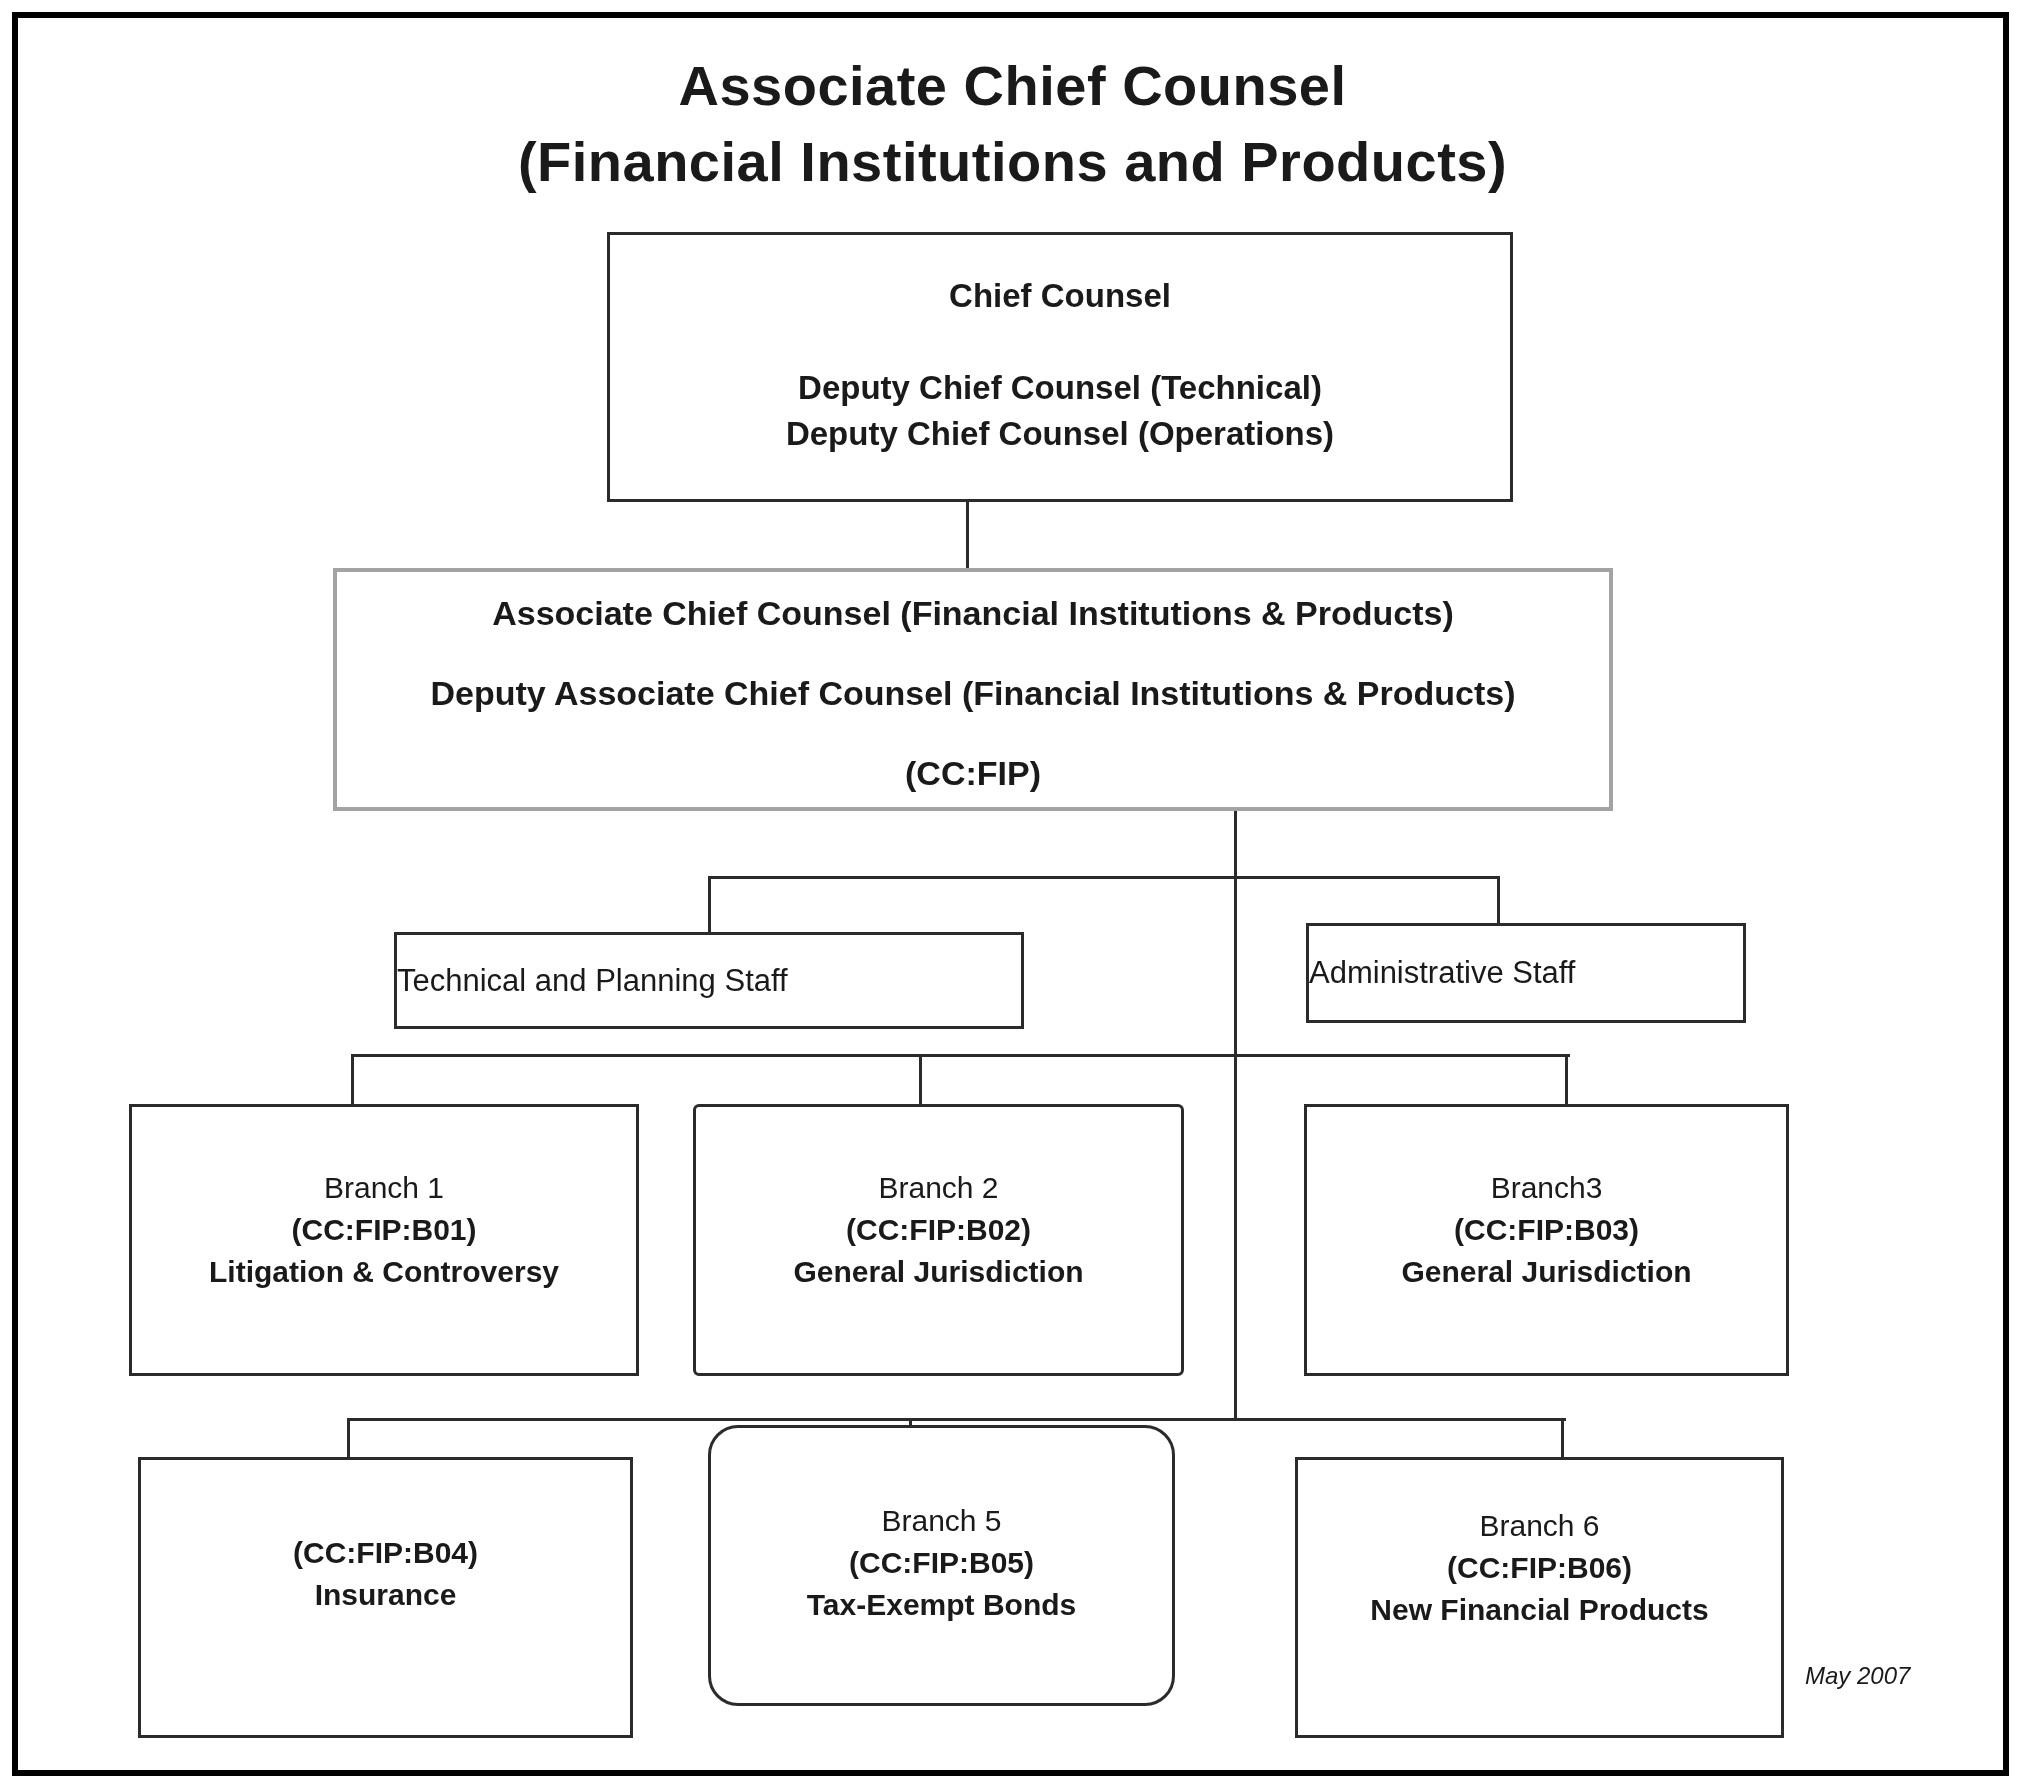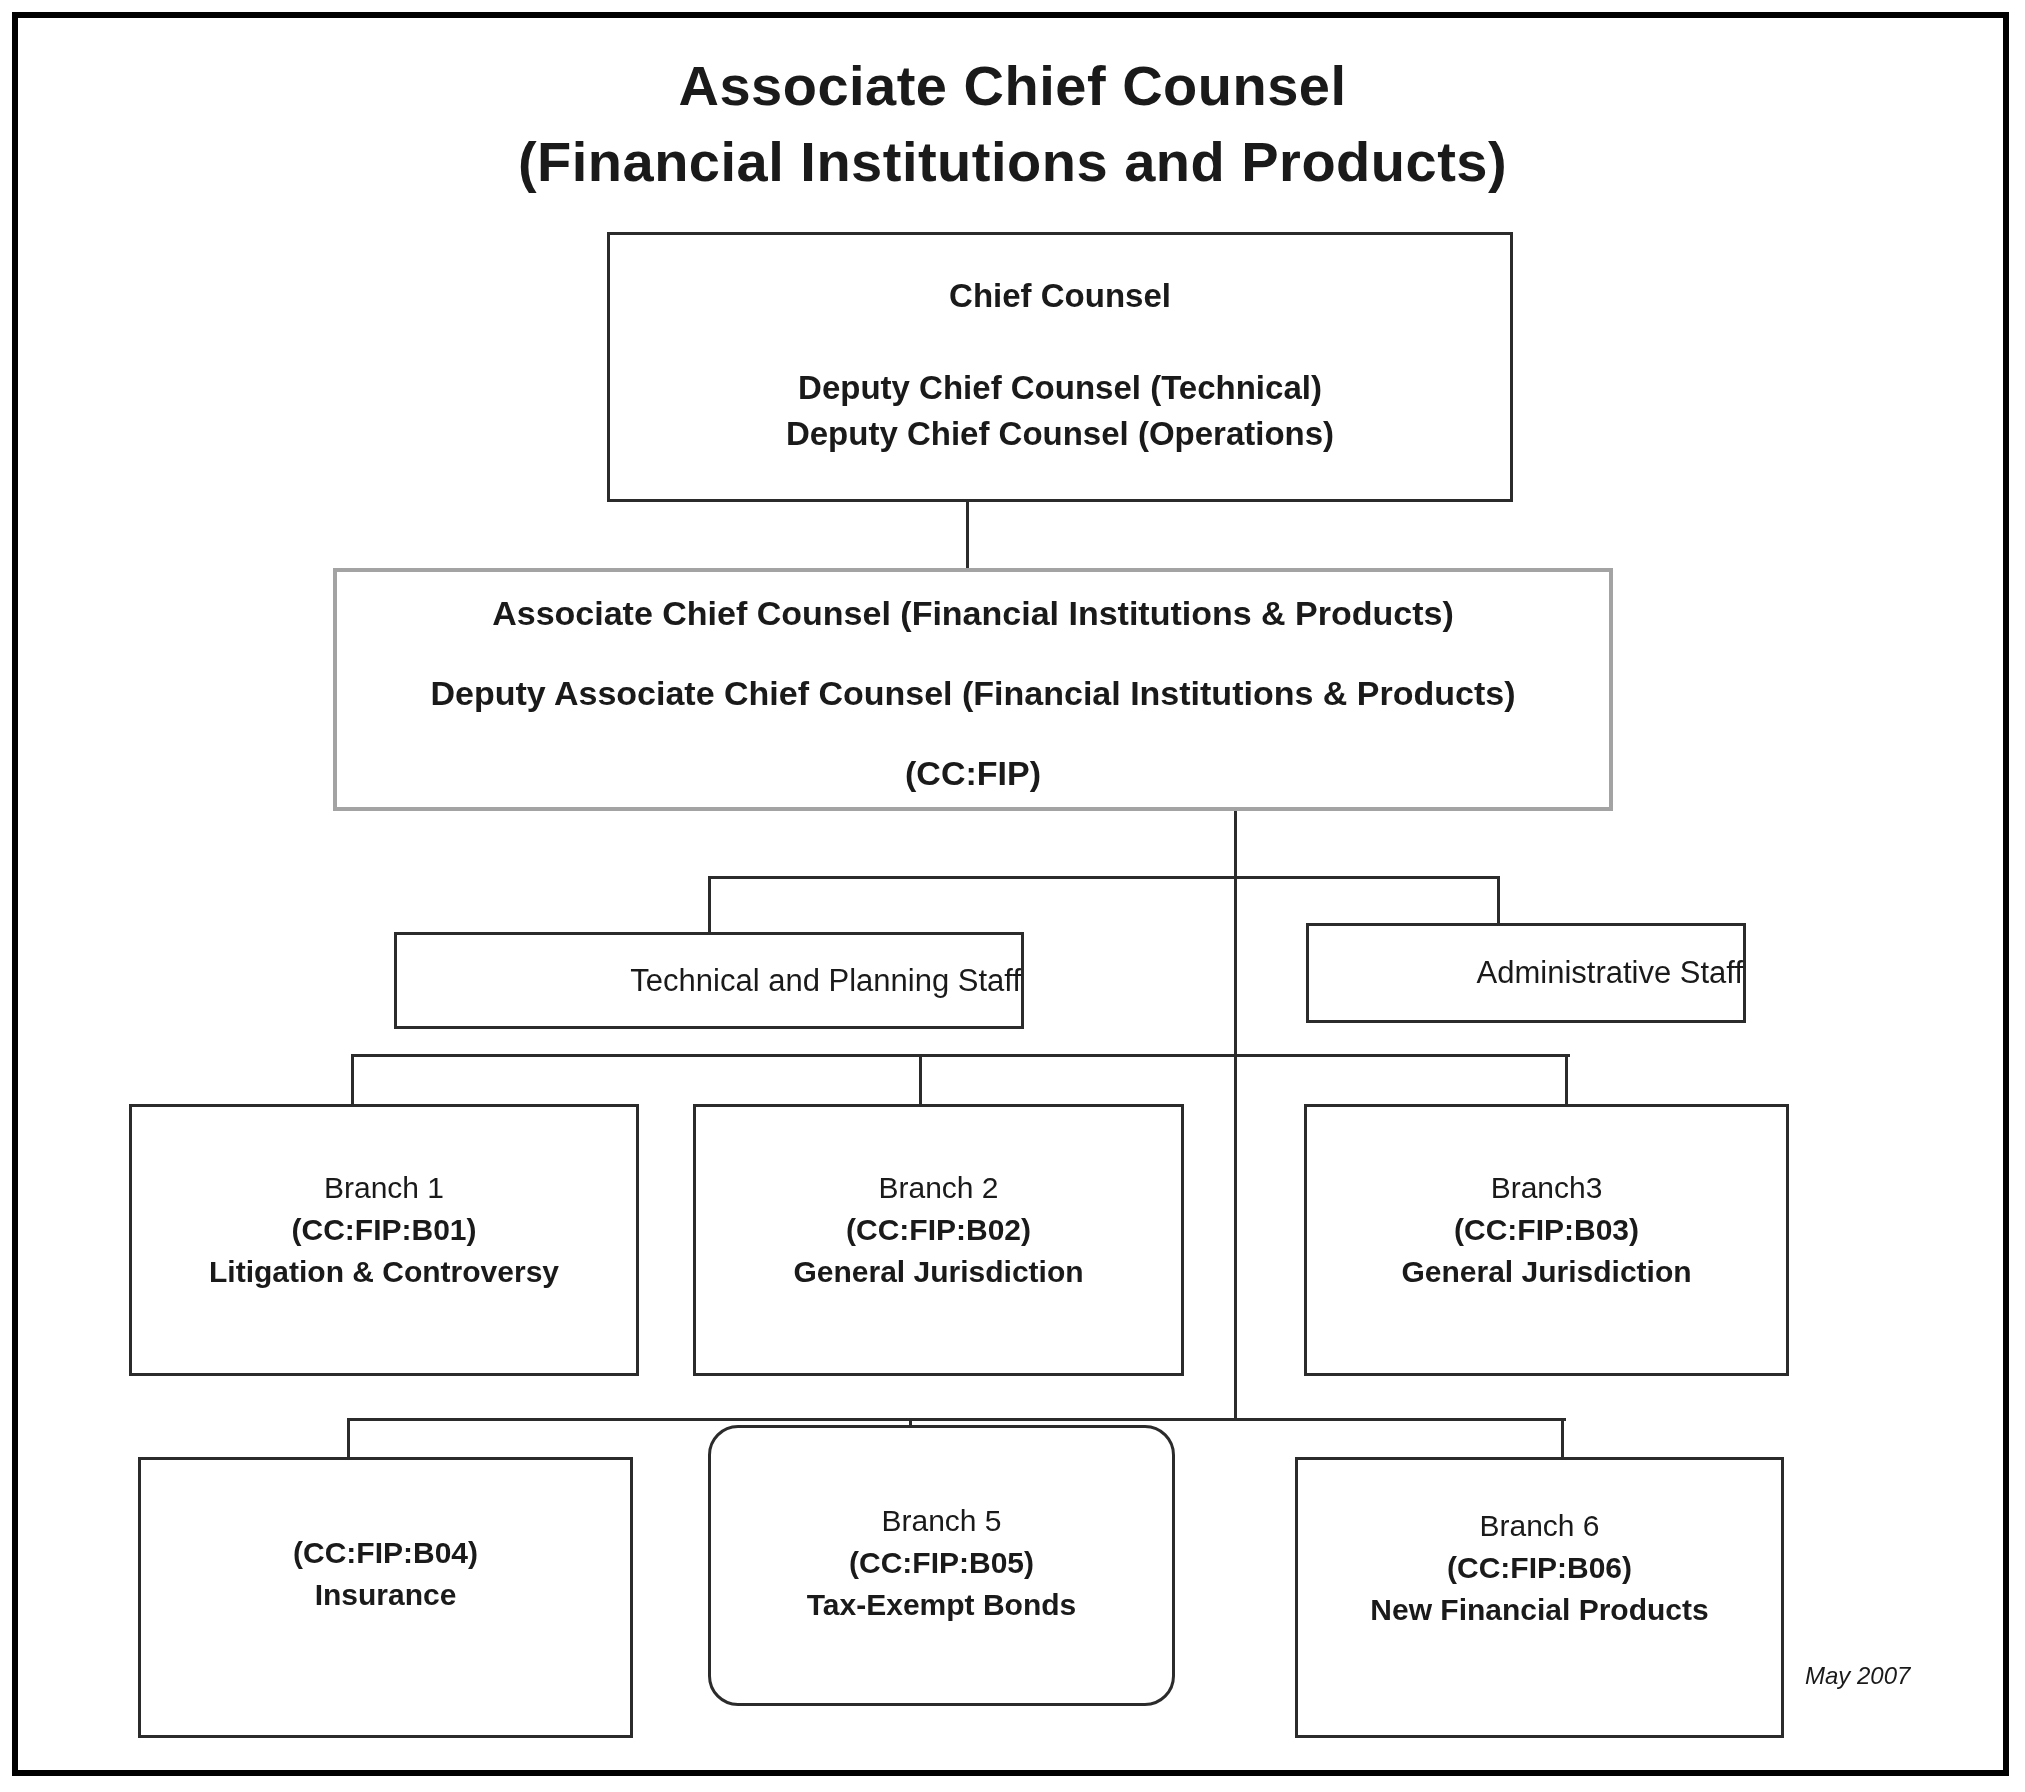--- a/index.html
+++ b/index.html
@@ -57,34 +57,34 @@
     font-size: 34px;
     font-weight: bold;
     line-height: 42px;
     padding-top: 20px;
   }
   .assoc-box .l2 { margin-top: 38px; }
   .assoc-box .l3 { margin-top: 38px; }
   .staff-box {
     display: flex;
     align-items: center;
-    justify-content: flex-end;
+    justify-content: flex-start;
     font-size: 31px;
   }
   .tech-box  { left: 394px;  top: 932px; width: 630px; height: 97px; }
   .admin-box { left: 1266px; top: 923px; width: 440px; height: 100px; margin-left: 40px; }
   .branch-box {
     font-size: 30px;
     line-height: 42px;
   }
   .branch-box .b-name { font-weight: normal; }
   .branch-box .b-code { font-weight: bold; }
   .branch-box .b-func { font-weight: bold; }
   .b1 { left: 129px;  top: 1104px; width: 510px; height: 272px; padding-top: 60px; }
-  .b2 { left: 693px;  top: 1104px; width: 491px; height: 272px; padding-top: 60px; }
+  .b2 { left: 693px;  top: 1104px; width: 491px; height: 272px; padding-top: 60px; border-radius: 6px; }
   .b3 { left: 1304px; top: 1104px; width: 485px; height: 272px; padding-top: 60px; }
   .b4 { left: 138px;  top: 1457px; width: 495px; height: 281px; padding-top: 72px; }
   .b5 { left: 708px;  top: 1425px; width: 467px; height: 281px; padding-top: 72px; border-radius: 30px; }
   .b6 { left: 1295px; top: 1457px; width: 489px; height: 281px; padding-top: 45px; }
   .hline, .vline {
     position: absolute;
     background: #2b2b2b;
   }
   .date-label {
     position: absolute;

